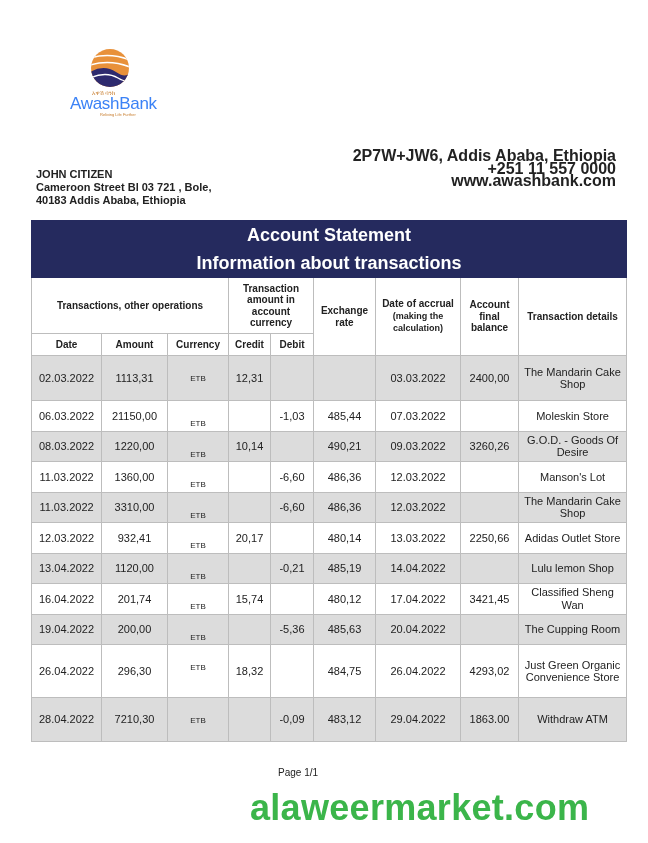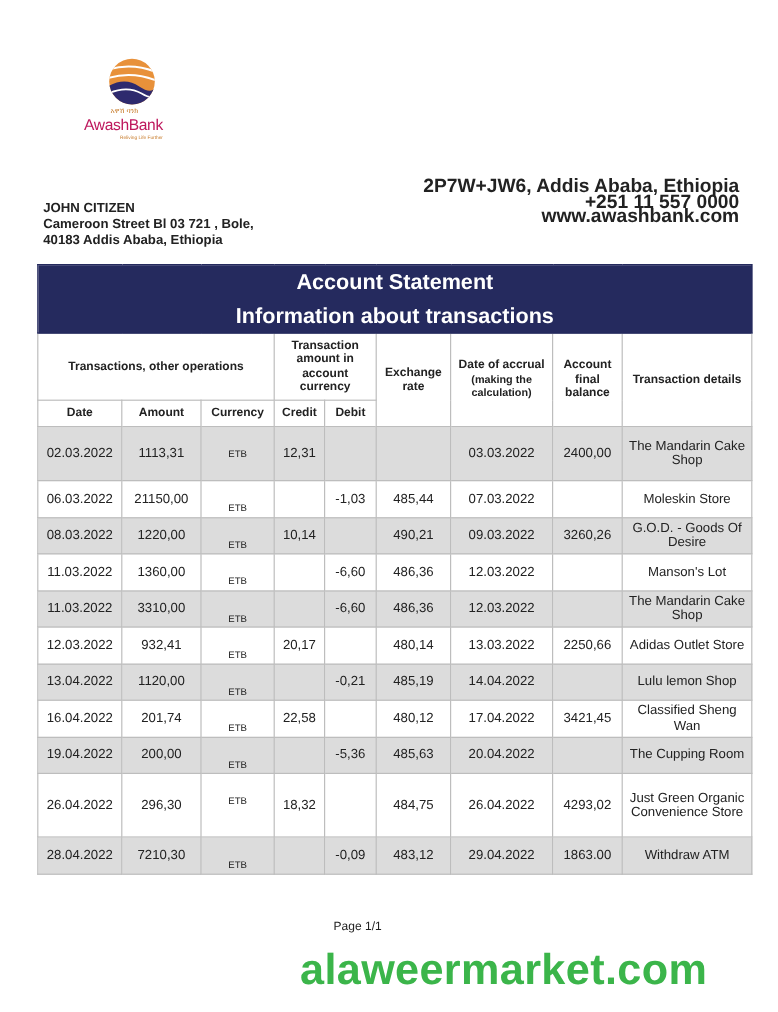--- a/index.html
+++ b/index.html
@@ -1,20 +1,20 @@
 <!DOCTYPE html>
 <html><head>
 <meta charset="utf-8">
 <style>
   html,body{margin:0;padding:0;background:#fff;}
   body{width:648px;height:843px;position:relative;font-family:"Liberation Sans",sans-serif;color:#111;overflow:hidden;}
   .logo{position:absolute;left:70px;top:48px;width:100px;}
   .logo svg{display:block;margin-left:20px;}
   .logo-sub{font-size:6px;color:#c77b2a;margin-left:22px;margin-top:2px;line-height:6px;}
-  .logo-name{font-size:13px;color:#be185d;letter-spacing:-0.3px;line-height:16px;}
+  .logo-name{font-size:17px;color:#3b82f6;letter-spacing:-0.3px;line-height:16px;}
   .logo-tag{font-size:4px;color:#c77b2a;margin-left:30px;line-height:6px;}
   .cust{position:absolute;left:36px;top:168px;font-size:11px;font-weight:bold;line-height:13px;color:#222;}
   .bank{position:absolute;right:32px;top:150px;font-size:16px;font-weight:bold;line-height:12.5px;text-align:right;color:#222;}
   table{position:absolute;left:31px;top:220px;width:595px;border-collapse:collapse;font-size:11px;table-layout:fixed;}
   td,th{border:1px solid #bdbdbd;text-align:center;vertical-align:middle;padding:0 2px;}
   th{font-weight:bold;font-size:10px;line-height:11.5px;color:#222;}
   .title{background:#252a5e;color:#fff;font-size:18px;font-weight:bold;height:55px;line-height:28px;padding:0;border-color:#252a5e;}
   tbody tr.alt td{background:#dcdcdc;}
   tbody td{color:#222;line-height:12.5px;}
   td.cur{font-size:8px;vertical-align:top;padding-top:17px;}
@@ -170,21 +170,21 @@
         <td>-0,21</td>
         <td>485,19</td>
         <td>14.04.2022</td>
         <td></td>
         <td class="det">Lulu lemon Shop</td>
       </tr>
       <tr style="height: 28px;">
         <td>16.04.2022</td>
         <td>201,74</td>
         <td class="cur">ETB</td>
-        <td>22,58</td>
+        <td>15,74</td>
         <td></td>
         <td>480,12</td>
         <td>17.04.2022</td>
         <td>3421,45</td>
         <td class="det">Classified Sheng Wan</td>
       </tr>
       <tr class="alt" style="height: 28px;">
         <td>19.04.2022</td>
         <td>200,00</td>
         <td class="cur">ETB</td>
@@ -199,21 +199,21 @@
         <td>26.04.2022</td>
         <td>296,30</td>
         <td class="cur">ETB</td>
         <td>18,32</td>
         <td></td>
         <td>484,75</td>
         <td>26.04.2022</td>
         <td>4293,02</td>
         <td class="det">Just Green Organic Convenience Store</td>
       </tr>
-      <tr class="alt" style="height: 31px; margin-left: 36px;">
+      <tr class="alt" style="height: 44px; margin-left: 36px;">
         <td>28.04.2022</td>
         <td>7210,30</td>
         <td class="cur">ETB</td>
         <td></td>
         <td>-0,09</td>
         <td>483,12</td>
         <td>29.04.2022</td>
         <td>1863.00</td>
         <td class="det">Withdraw ATM</td>
       </tr>

